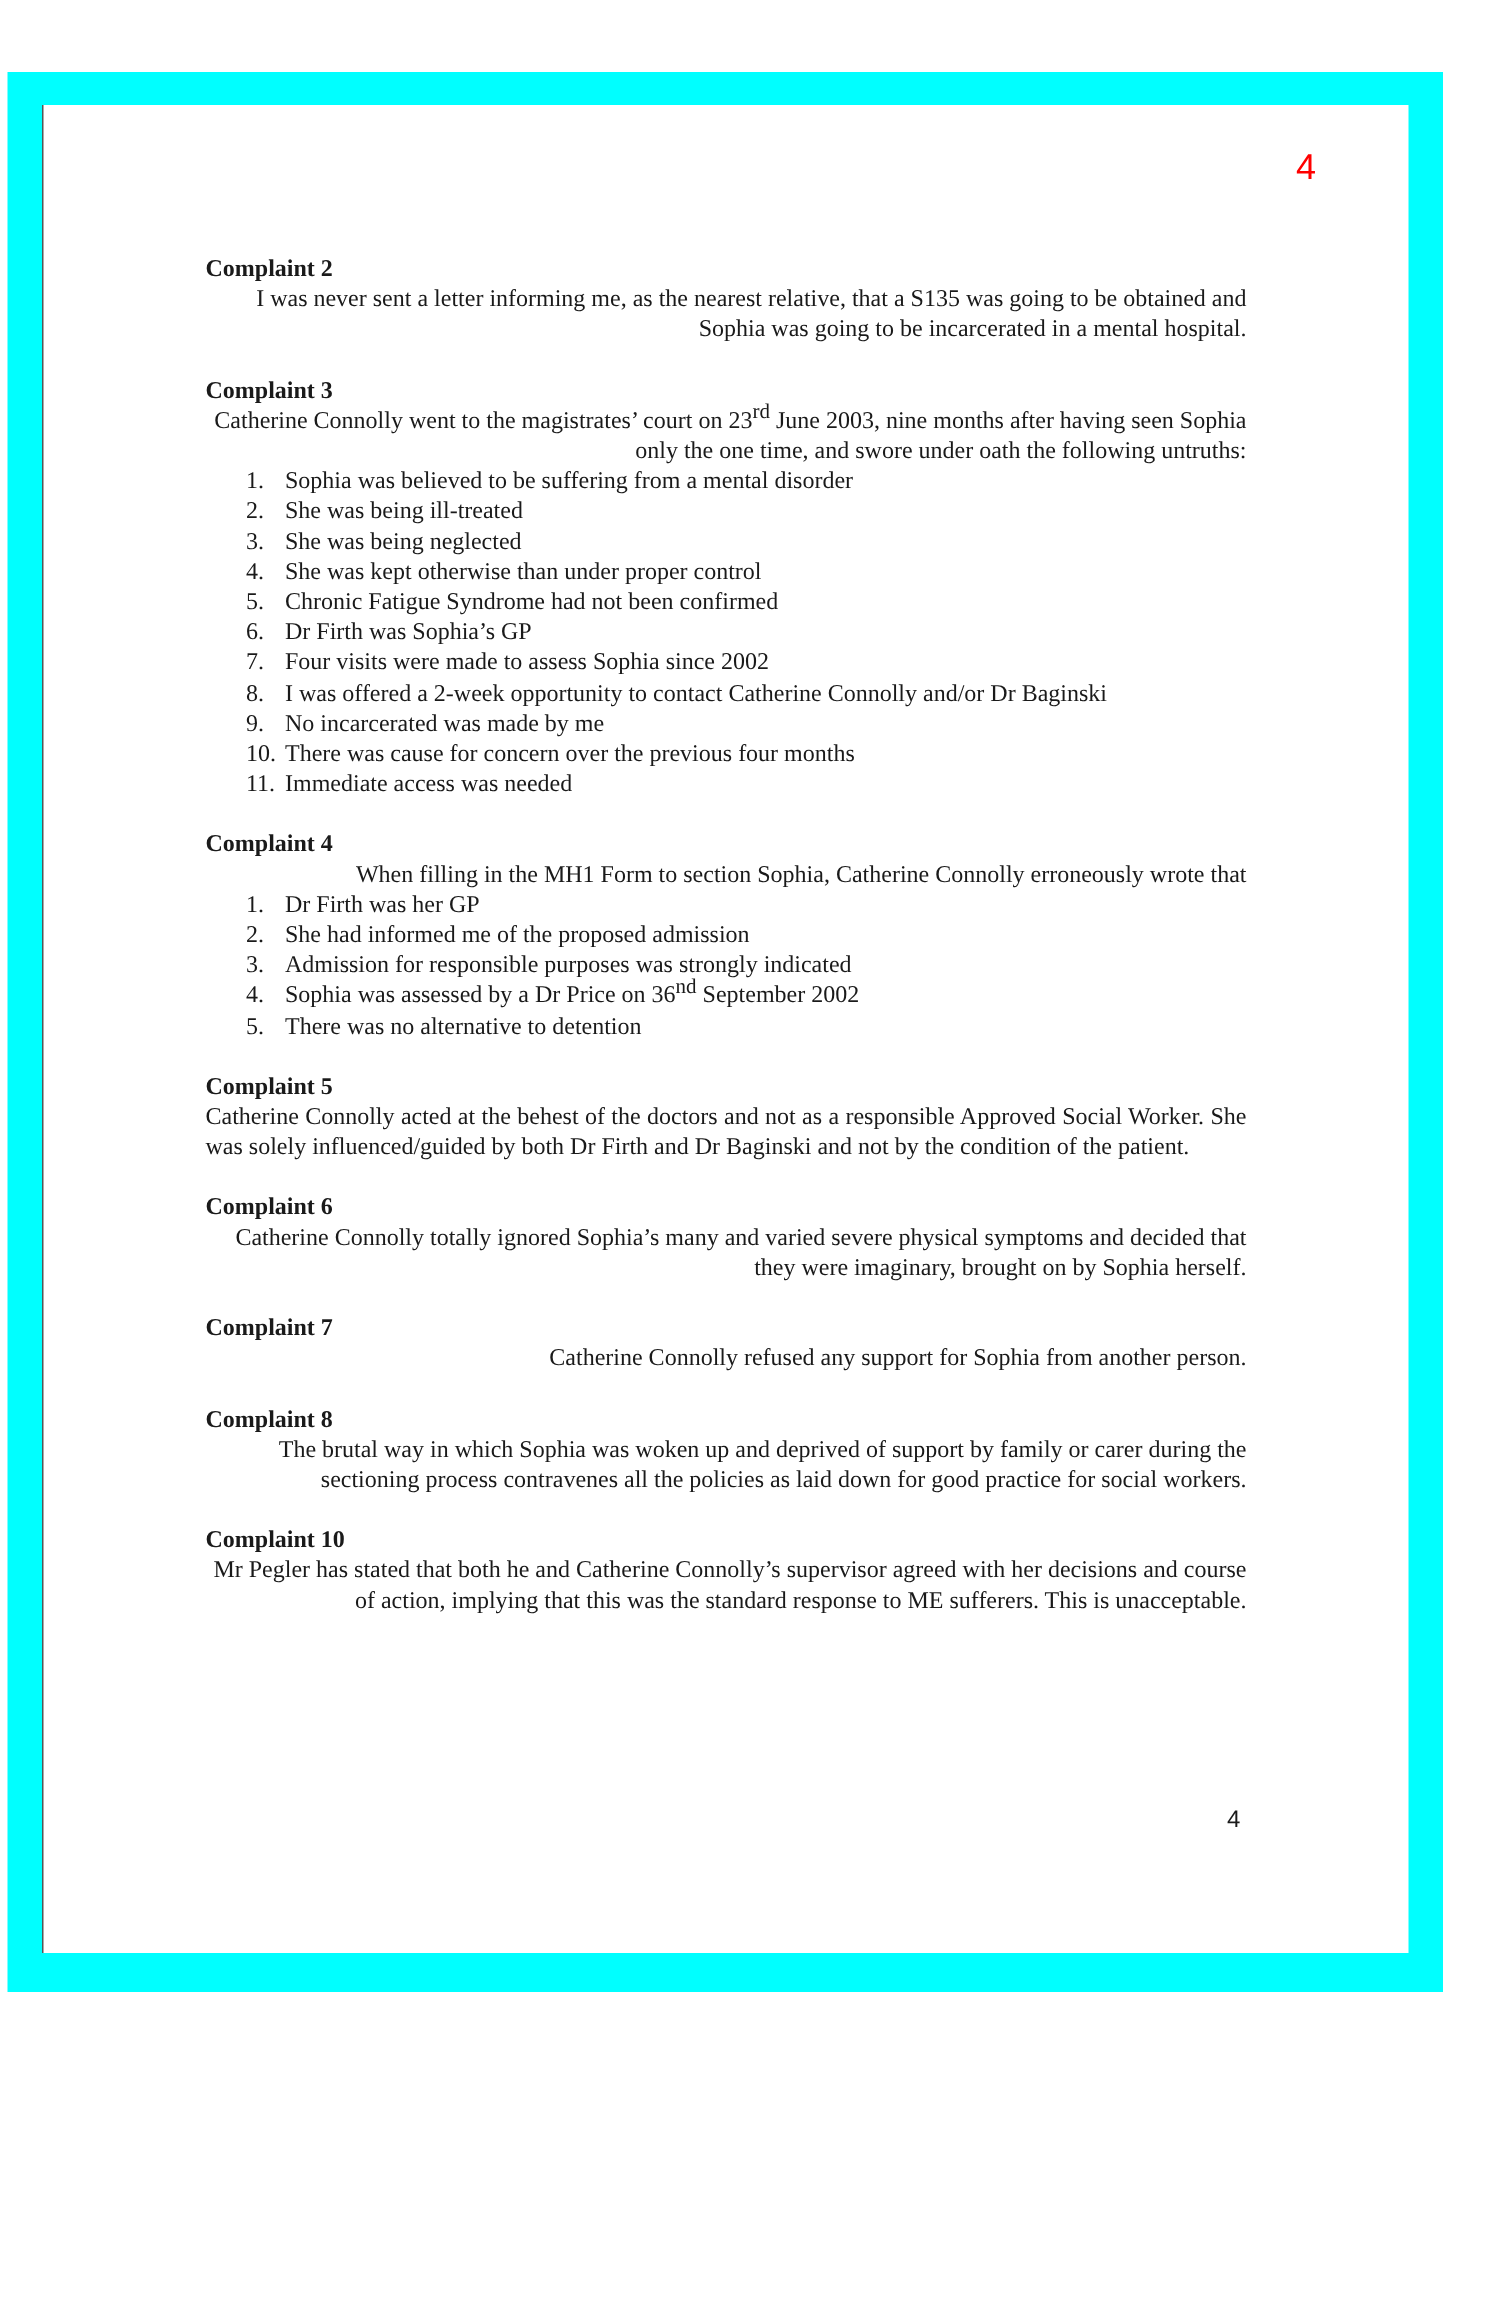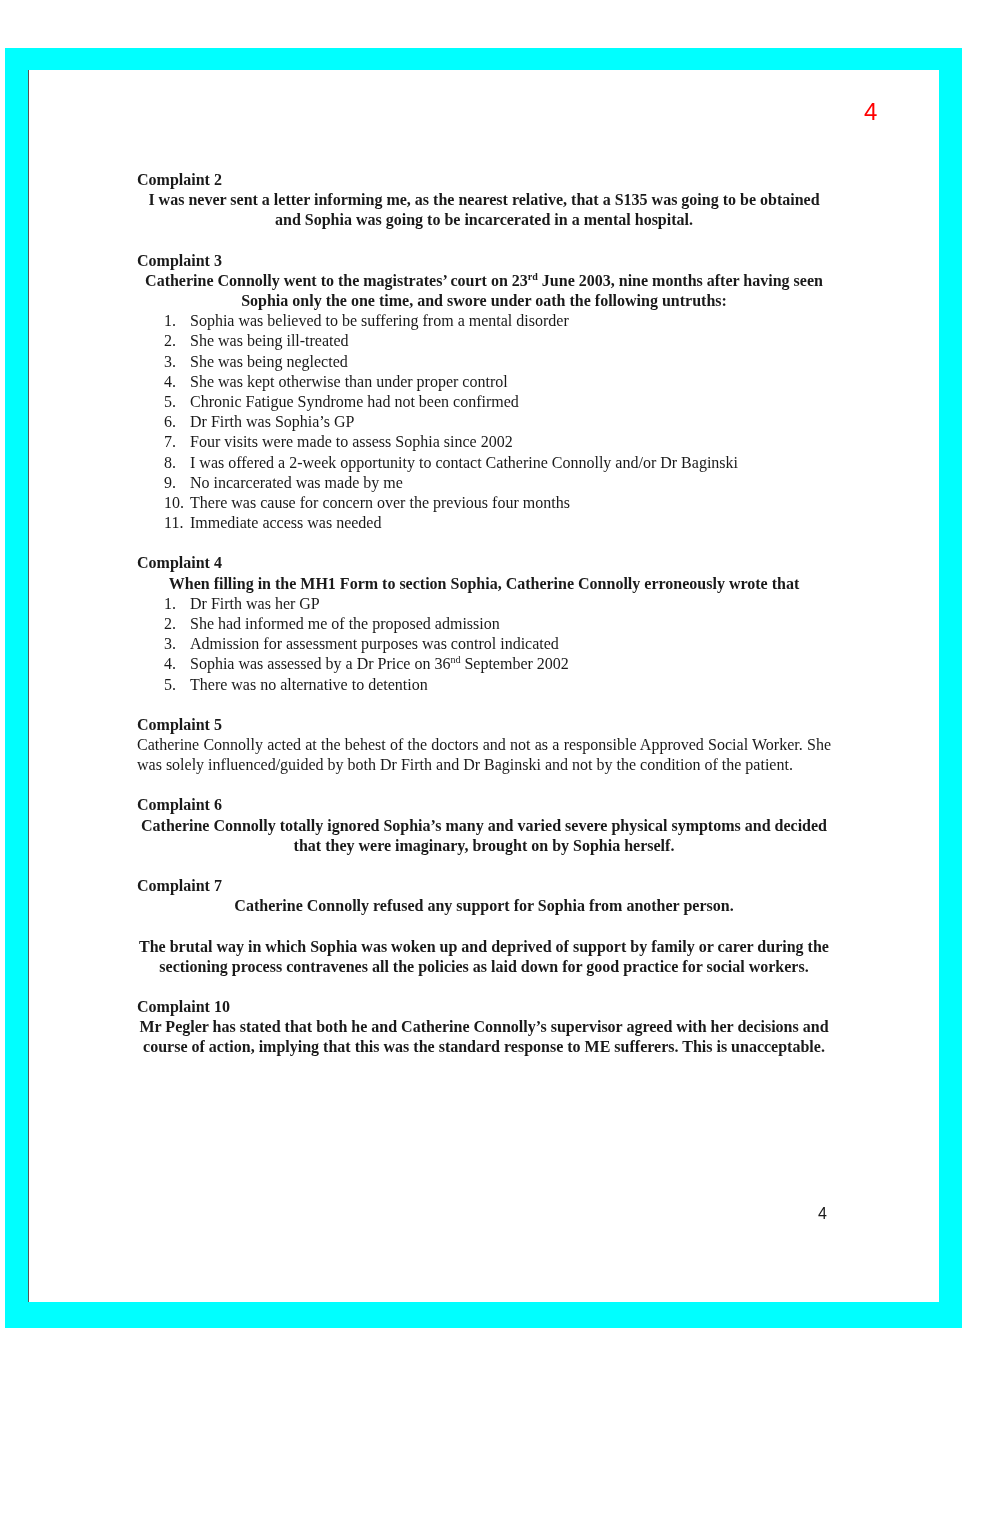--- a/index.html
+++ b/index.html
@@ -49,36 +49,36 @@
     .section h2 {
       margin: 0;
       font-size: 16px;
       font-weight: bold;
       line-height: 20.2px;
     }
     .section p {
       margin: 0;
       text-align: justify;
     }
-    .section p.left { text-align: center; font-weight: bold; }
+    .section p.left { text-align: right; }
     ol {
       margin: 0;
       padding: 0;
       list-style: none;
     }
     ol li {
       position: relative;
       padding-left: 53px;
     }
     ol li .num {
       position: absolute;
       left: 27px;
     }
     ol li .num.two { left: 27px; }
-    sup { font-size: 10px; line-height: 0; }
+    sup { font-size: 14px; line-height: 0; }
     .footer-page-num {
       position: absolute;
       left: 818px;
       top: 1205px;
       font-family: "Liberation Sans", sans-serif;
       font-size: 16px;
       color: #1a1a1a;
     }
   </style>
 </head>
@@ -113,21 +113,21 @@
       <li><span class="num two">11.</span><span>Immediate access was needed</span></li>
     </ol>
   </div>
 
   <div class="section">
     <h2>Complaint 4</h2>
     <p class="left">When filling in the MH1 Form to section Sophia, Catherine Connolly erroneously wrote that</p>
     <ol>
       <li><span class="num">1.</span><span>Dr Firth was her GP</span></li>
       <li><span class="num">2.</span><span>She had informed me of the proposed admission</span></li>
-      <li><span class="num">3.</span><span>Admission for assessment purposes was control indicated</span></li>
+      <li><span class="num">3.</span><span>Admission for responsible purposes was strongly indicated</span></li>
       <li><span class="num">4.</span><span>Sophia was assessed by a Dr Price on 36</span><sup>nd</sup><span> September 2002</span></li>
       <li><span class="num">5.</span><span>There was no alternative to detention</span></li>
     </ol>
   </div>
 
   <div class="section">
     <h2>Complaint 5</h2>
     <p>Catherine Connolly acted at the behest of the doctors and not as a responsible Approved Social Worker. She was solely influenced/guided by both Dr Firth and Dr Baginski and not by the condition of the patient.</p>
   </div>
 
@@ -135,20 +135,21 @@
     <h2>Complaint 6</h2>
     <p class="left">Catherine Connolly totally ignored Sophia’s many and varied severe physical symptoms and decided that they were imaginary, brought on by Sophia herself.</p>
   </div>
 
   <div class="section">
     <h2>Complaint 7</h2>
     <p class="left">Catherine Connolly refused any support for Sophia from another person.</p>
   </div>
 
   <div class="section">
+    <h2>Complaint 8</h2>
     <p class="left">The brutal way in which Sophia was woken up and deprived of support by family or carer during the sectioning process contravenes all the policies as laid down for good practice for social workers.</p>
   </div>
 
 
   <div class="section">
     <h2>Complaint 10</h2>
     <p class="left">Mr Pegler has stated that both he and Catherine Connolly’s supervisor agreed with her decisions and course of action, implying that this was the standard response to ME sufferers. This is unacceptable.</p>
   </div>
 
 </div>

